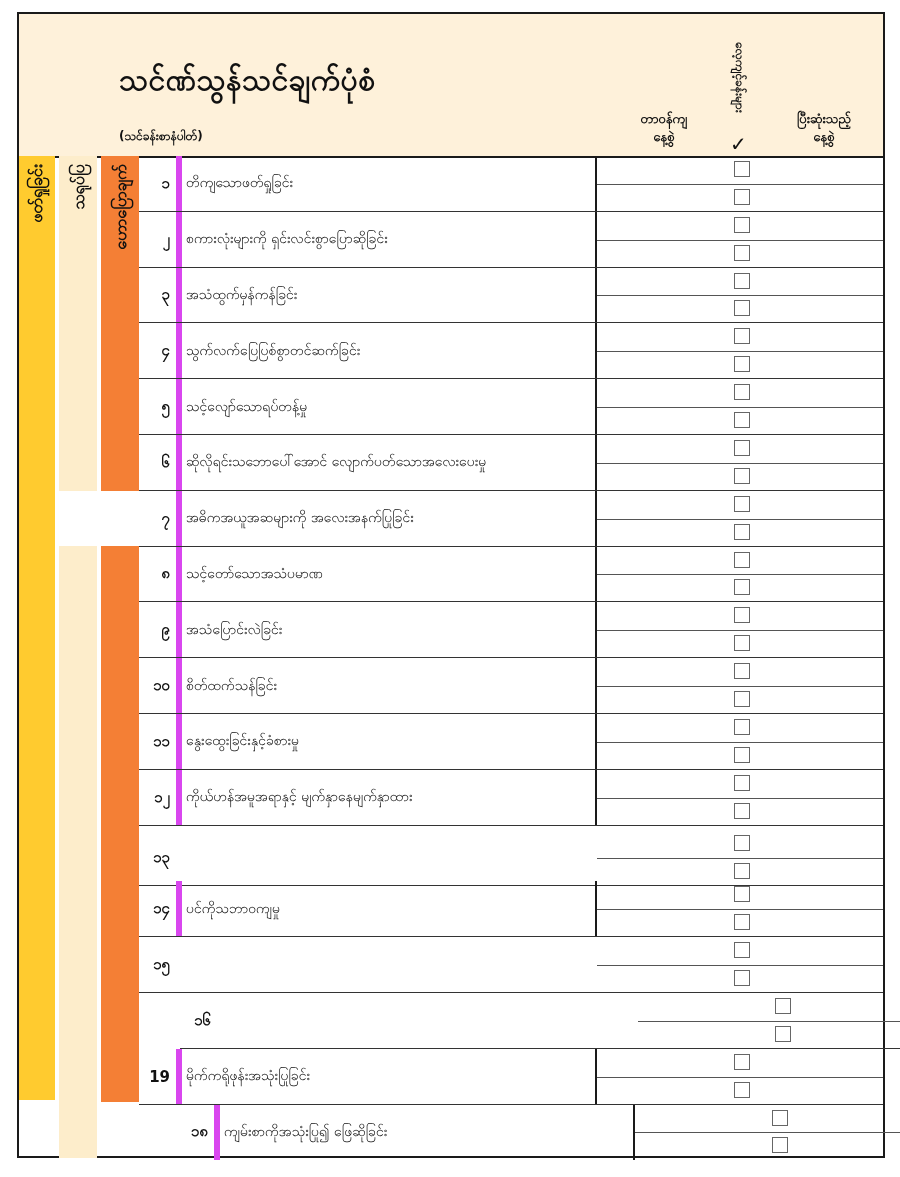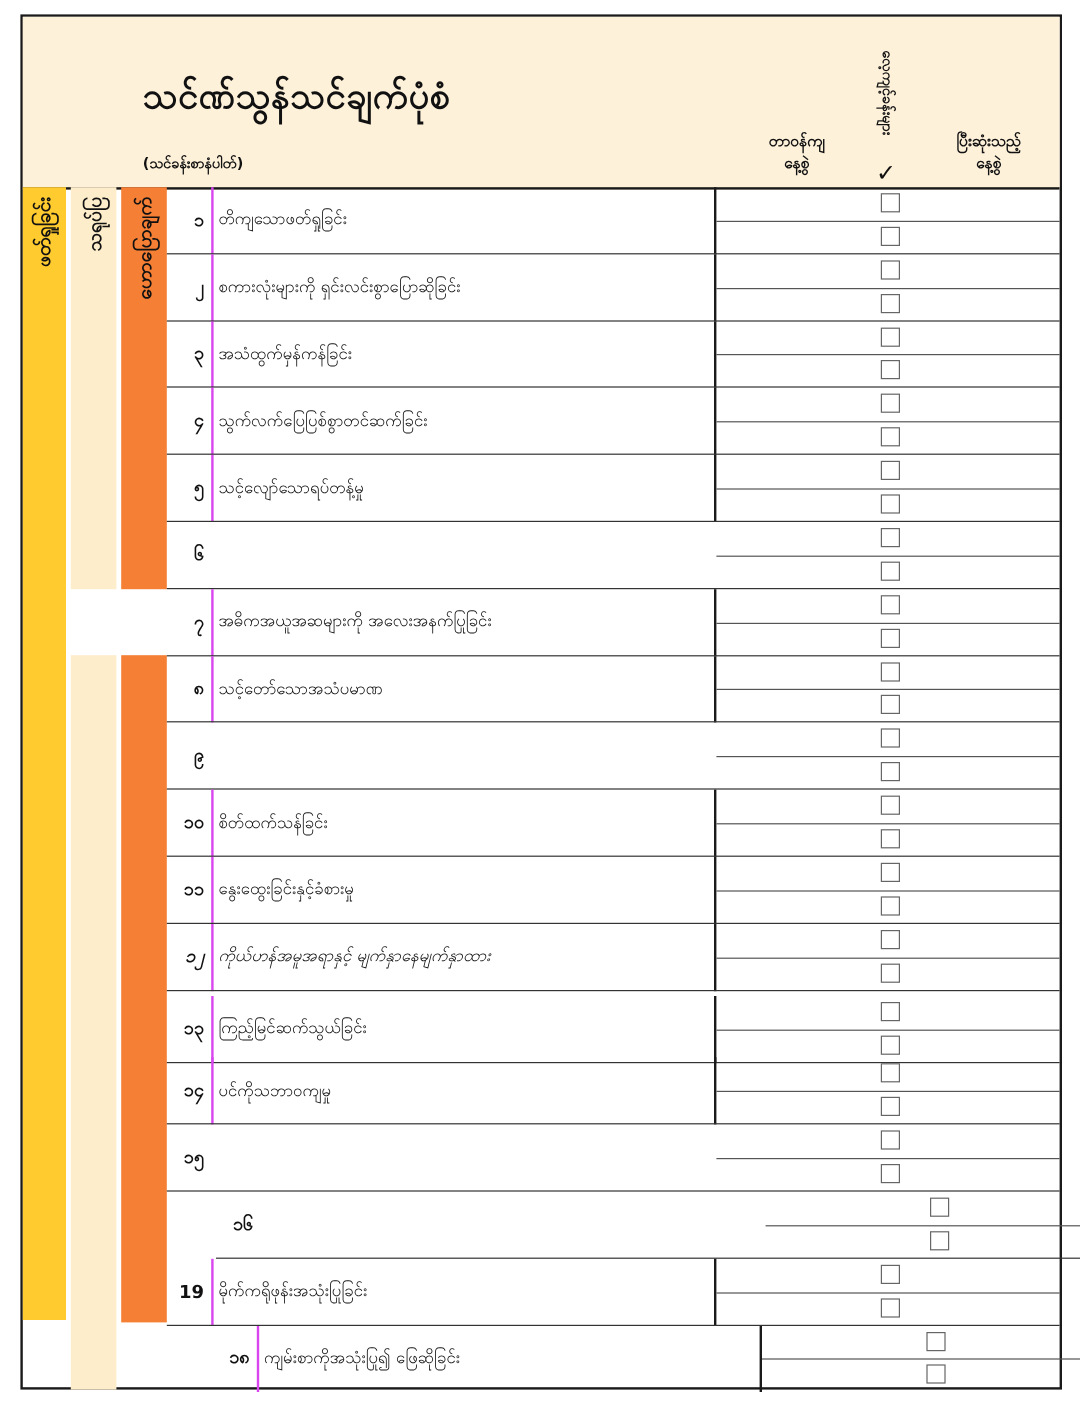--- a/index.html
+++ b/index.html
@@ -17,21 +17,21 @@
 
   .bar { position:absolute; }
   .bar-yellow { background:#FFCB2F; }
   .bar-beige { background:#FDEDCB; }
   .bar-orange { background:#F47F35; }
   .bar-label { position:absolute; writing-mode:vertical-rl; transform:rotate(180deg); font-weight:bold; font-size:16px; white-space:nowrap; color:#111; }
 
   .rows { position:absolute; left:0; top:142px; width:864px; }
   .row { position:absolute; left:0; width:864px; height:55.8px; }
   .num { position:absolute; left:120px; width:37px; height:100%; display:flex; align-items:center; justify-content:flex-end; font-weight:bold; font-size:15px; padding-right:6px; box-sizing:border-box; }
-  .text { position:absolute; left:157px; width:421px; height:100%; border-left:2px solid #d946ef; border-right:2px solid #1a1a1a; box-sizing:border-box; display:flex; align-items:center; padding-left:4px; font-size:14px; }
+  .text { position:absolute; left:157px; width:421px; height:100%; border-left:6px solid #d946ef; border-right:2px solid #1a1a1a; box-sizing:border-box; display:flex; align-items:center; padding-left:4px; font-size:14px; }
   .line-full { position:absolute; left:120px; width:744px; height:1px; background:#333; }
   .line-right-mid { position:absolute; left:578px; width:286px; height:1px; background:#555; }
   .cb { position:absolute; left:715px; width:16px; height:16px; border:1.5px solid #666; box-sizing:border-box; background:#fff; }
 </style>
 </head>
 <body>
 
 <div class="frame">
   <div class="header">
     <div class="title">သင်ဏ်သွန်သင်ချက်ပုံစံ</div>
@@ -98,20 +98,21 @@
       <div class="row" style="top: 223.2px;">
         <div class="num">၅</div>
         <div class="text">သင့်လျော်သောရပ်တန့်မှု</div>
         <div class="line-right-mid" style="top: 27.9px;"></div>
         <div class="cb" style="top: 5px;"></div>
         <div class="cb" style="top: 32.9px;"></div>
         <div class="line-full" style="top: 54.8px;"></div>
       </div>
       <div class="row" style="top: 279px;">
         <div class="num">၆</div>
+        <div class="text">ဆိုလိုရင်းသဘောပေါ်အောင် လျောက်ပတ်သောအလေးပေးမှု</div>
         <div class="line-right-mid" style="top: 27.9px;"></div>
         <div class="cb" style="top: 5px;"></div>
         <div class="cb" style="top: 32.9px;"></div>
         <div class="line-full" style="top: 54.8px;"></div>
       </div>
       <div class="row" style="top: 334.8px;">
         <div class="num">၇</div>
         <div class="text">အဓိကအယူအဆများကို အလေးအနက်ပြုခြင်း</div>
         <div class="line-right-mid" style="top: 27.9px;"></div>
         <div class="cb" style="top: 5px;"></div>
@@ -121,20 +122,21 @@
       <div class="row" style="top: 390.6px;">
         <div class="num">၈</div>
         <div class="text">သင့်တော်သောအသံပမာဏ</div>
         <div class="line-right-mid" style="top: 27.9px;"></div>
         <div class="cb" style="top: 5px;"></div>
         <div class="cb" style="top: 32.9px;"></div>
         <div class="line-full" style="top: 54.8px;"></div>
       </div>
       <div class="row" style="top: 446.4px;">
         <div class="num">၉</div>
+        <div class="text">အသံပြောင်းလဲခြင်း</div>
         <div class="line-right-mid" style="top: 27.9px;"></div>
         <div class="cb" style="top: 5px;"></div>
         <div class="cb" style="top: 32.9px;"></div>
         <div class="line-full" style="top: 54.8px;"></div>
       </div>
       <div class="row" style="top: 502.2px;">
         <div class="num">၁၀</div>
         <div class="text">စိတ်ထက်သန်ခြင်း</div>
         <div class="line-right-mid" style="top: 27.9px;"></div>
         <div class="cb" style="top: 5px;"></div>
@@ -142,31 +144,30 @@
         <div class="line-full" style="top: 54.8px;"></div>
       </div>
       <div class="row" style="top: 558px;">
         <div class="num">၁၁</div>
         <div class="text">နွေးထွေးခြင်းနှင့်ခံစားမှု</div>
         <div class="line-right-mid" style="top: 27.9px;"></div>
         <div class="cb" style="top: 5px;"></div>
         <div class="cb" style="top: 32.9px;"></div>
         <div class="line-full" style="top: 54.8px;"></div>
       </div>
-      <div class="row" style="top: 613.8px; font-style: italic;">
+      <div class="row" style="top: 613.8px;">
         <div class="num">၁၂</div>
         <div class="text">ကိုယ်ဟန်အမူအရာနှင့် မျက်နှာနေမျက်နှာထား</div>
         <div class="line-right-mid" style="top: 27.9px;"></div>
         <div class="cb" style="top: 5px;"></div>
         <div class="cb" style="top: 32.9px;"></div>
         <div class="line-full" style="top: 54.8px;"></div>
       </div>
       <div class="row" style="top: 674px;">
         <div class="num">၁၃</div>
-        <div class="text">ကြည့်မြင်ဆက်သွယ်ခြင်း</div>
         <div class="line-right-mid" style="top: 27.9px;"></div>
         <div class="cb" style="top: 5px;"></div>
         <div class="cb" style="top: 32.9px;"></div>
         <div class="line-full" style="top: 54.8px;"></div>
       </div>
       <div class="row" style="top: 725.4px;">
         <div class="num">၁၄</div>
         <div class="text">ပင်ကိုသဘာဝကျမှု</div>
         <div class="line-right-mid" style="top: 27.9px;"></div>
         <div class="cb" style="top: 5px;"></div>

